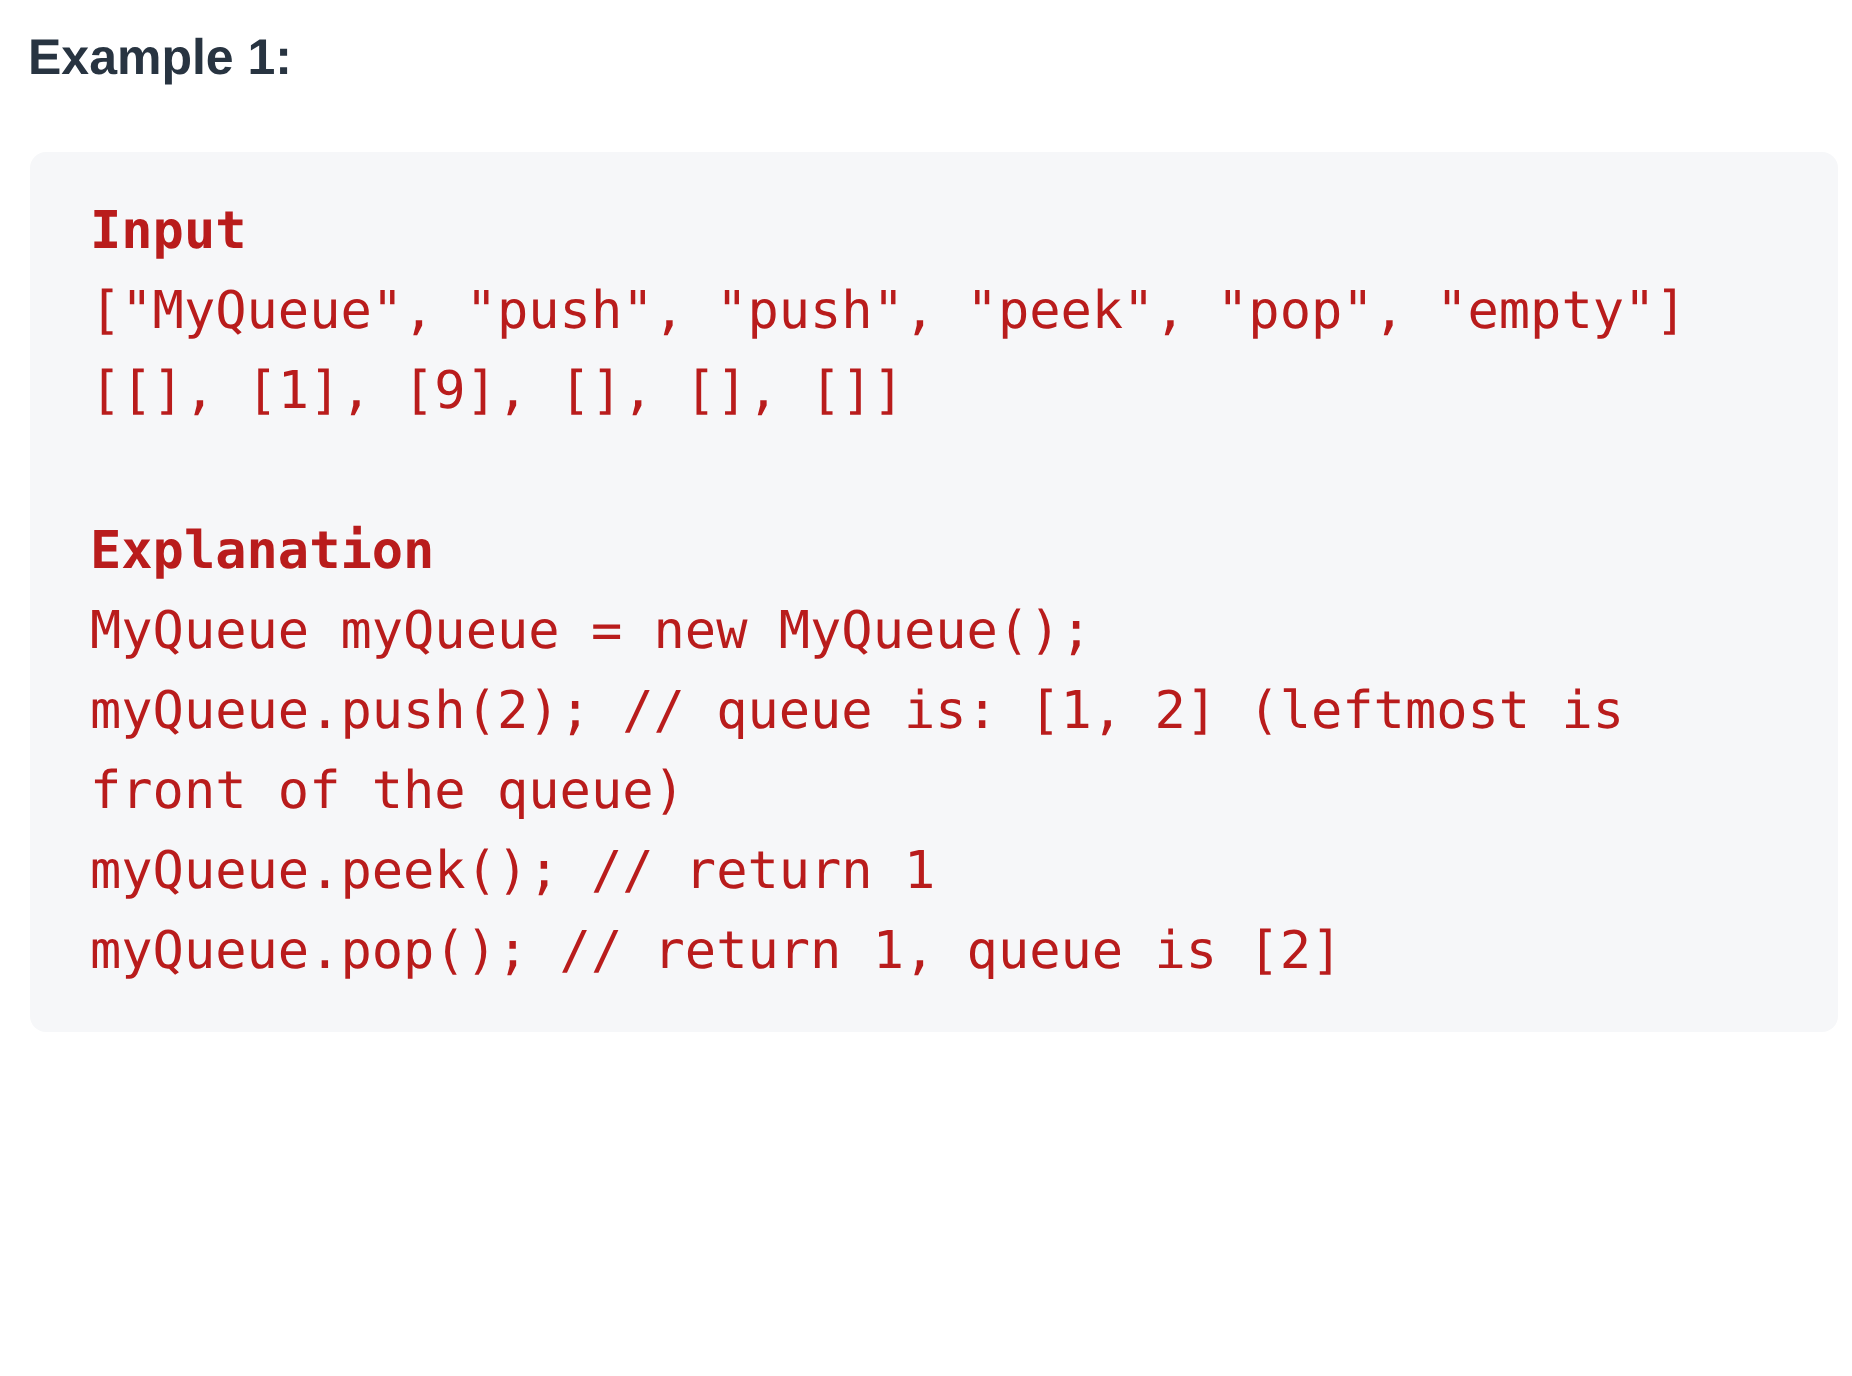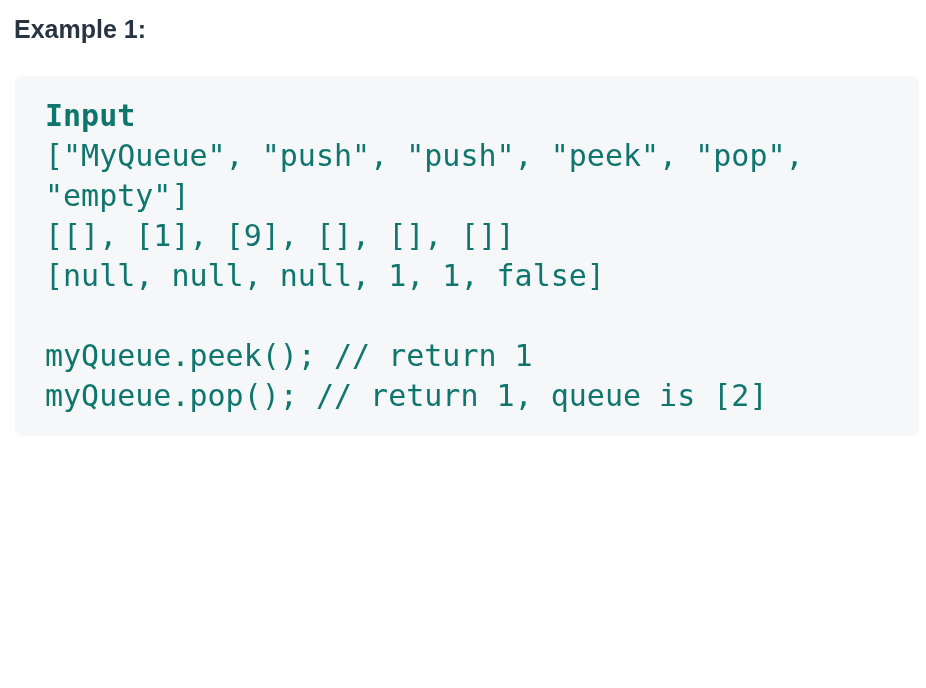--- a/index.html
+++ b/index.html
@@ -23,23 +23,23 @@
     color: #283441;
     font-family: "Liberation Sans", sans-serif;
   }
   .example-panel {
     box-sizing: border-box;
     width: 904px;
     margin: 32px 0 0 15px;
     background: #f6f7f9;
     border-radius: 8px;
     padding: 20px 30px;
-    color: #0f766e;
+    color: #b91c1c;
     font-family: "DejaVu Sans Mono", "Liberation Mono", monospace;
-    font-size: 30px;
+    font-size: 26px;
     line-height: 40px;
   }
   .line {
     white-space: pre-wrap;
     overflow-wrap: normal;
     word-break: normal;
     min-height: 40px;
   }
   .label {
     font-weight: 700;
@@ -57,27 +57,29 @@
 
   <div class="example-panel">
 
     <div class="line label">Input</div>
 
     <div class="line">["MyQueue", "push", "push", "peek", "pop", "empty"]</div>
 
     <div class="line">[[], [1], [9], [], [], []]</div>
 
 
-    <div class="line">[null, null, null, 1, 1, false]</div>
 
     <div class="blank-line"></div>
 
+    <div class="line label">Explanation</div>
+
+    <div class="line">MyQueue myQueue = new MyQueue();</div>
 
 
-
+    <div class="line">myQueue.push(2); // queue is: [1, 2] (leftmost is front of the queue)</div>
 
     <div class="line">myQueue.peek(); // return 1</div>
 
     <div class="line">myQueue.pop(); // return 1, queue is [2]</div>
 
 
   </div>
 </div>
 
 </body></html>

